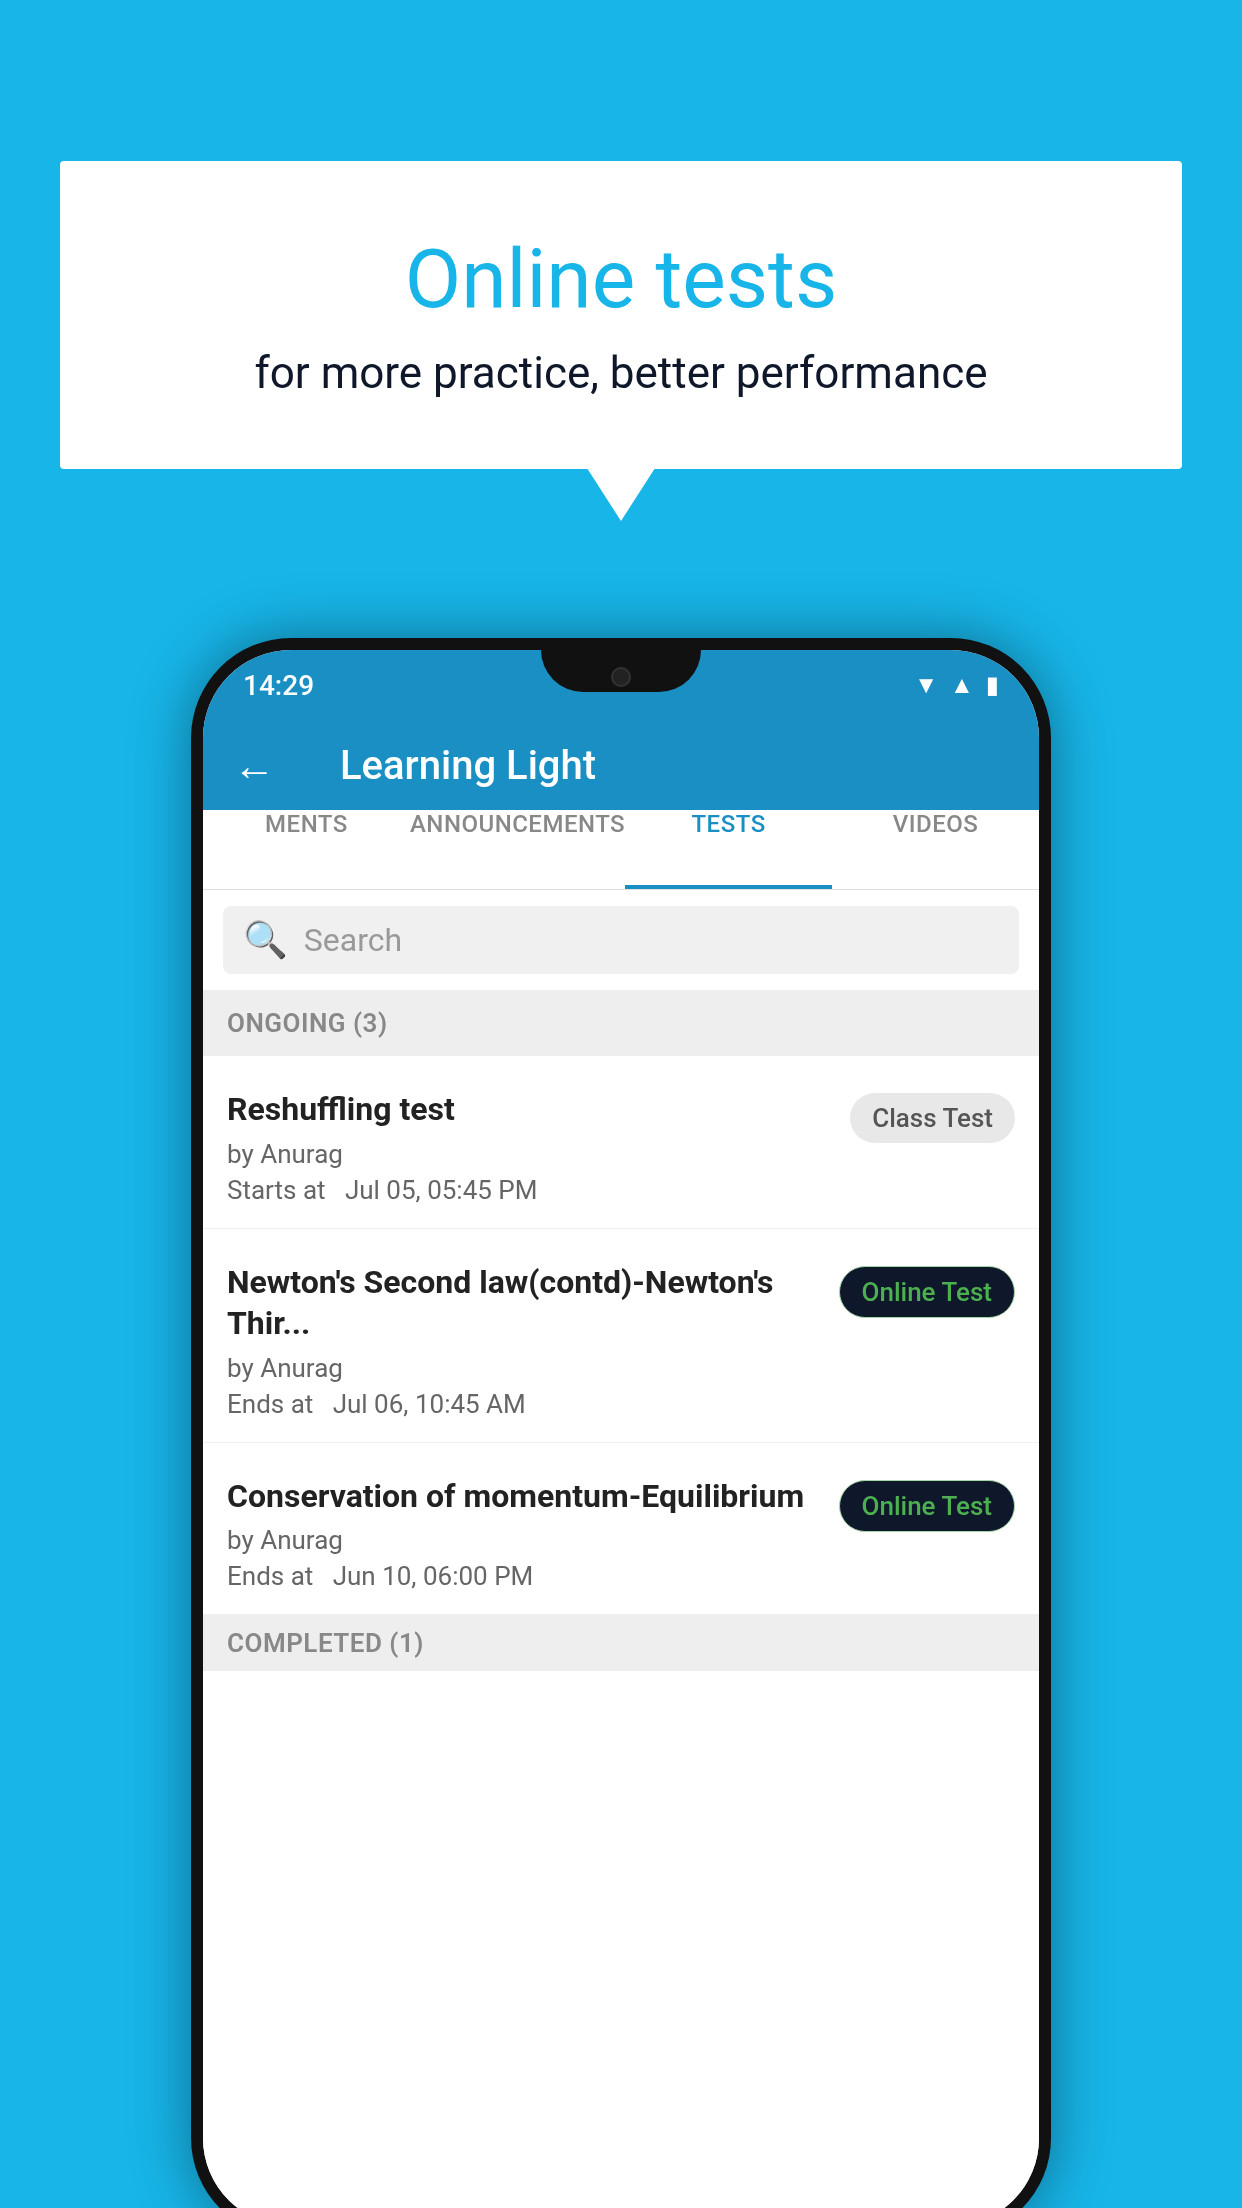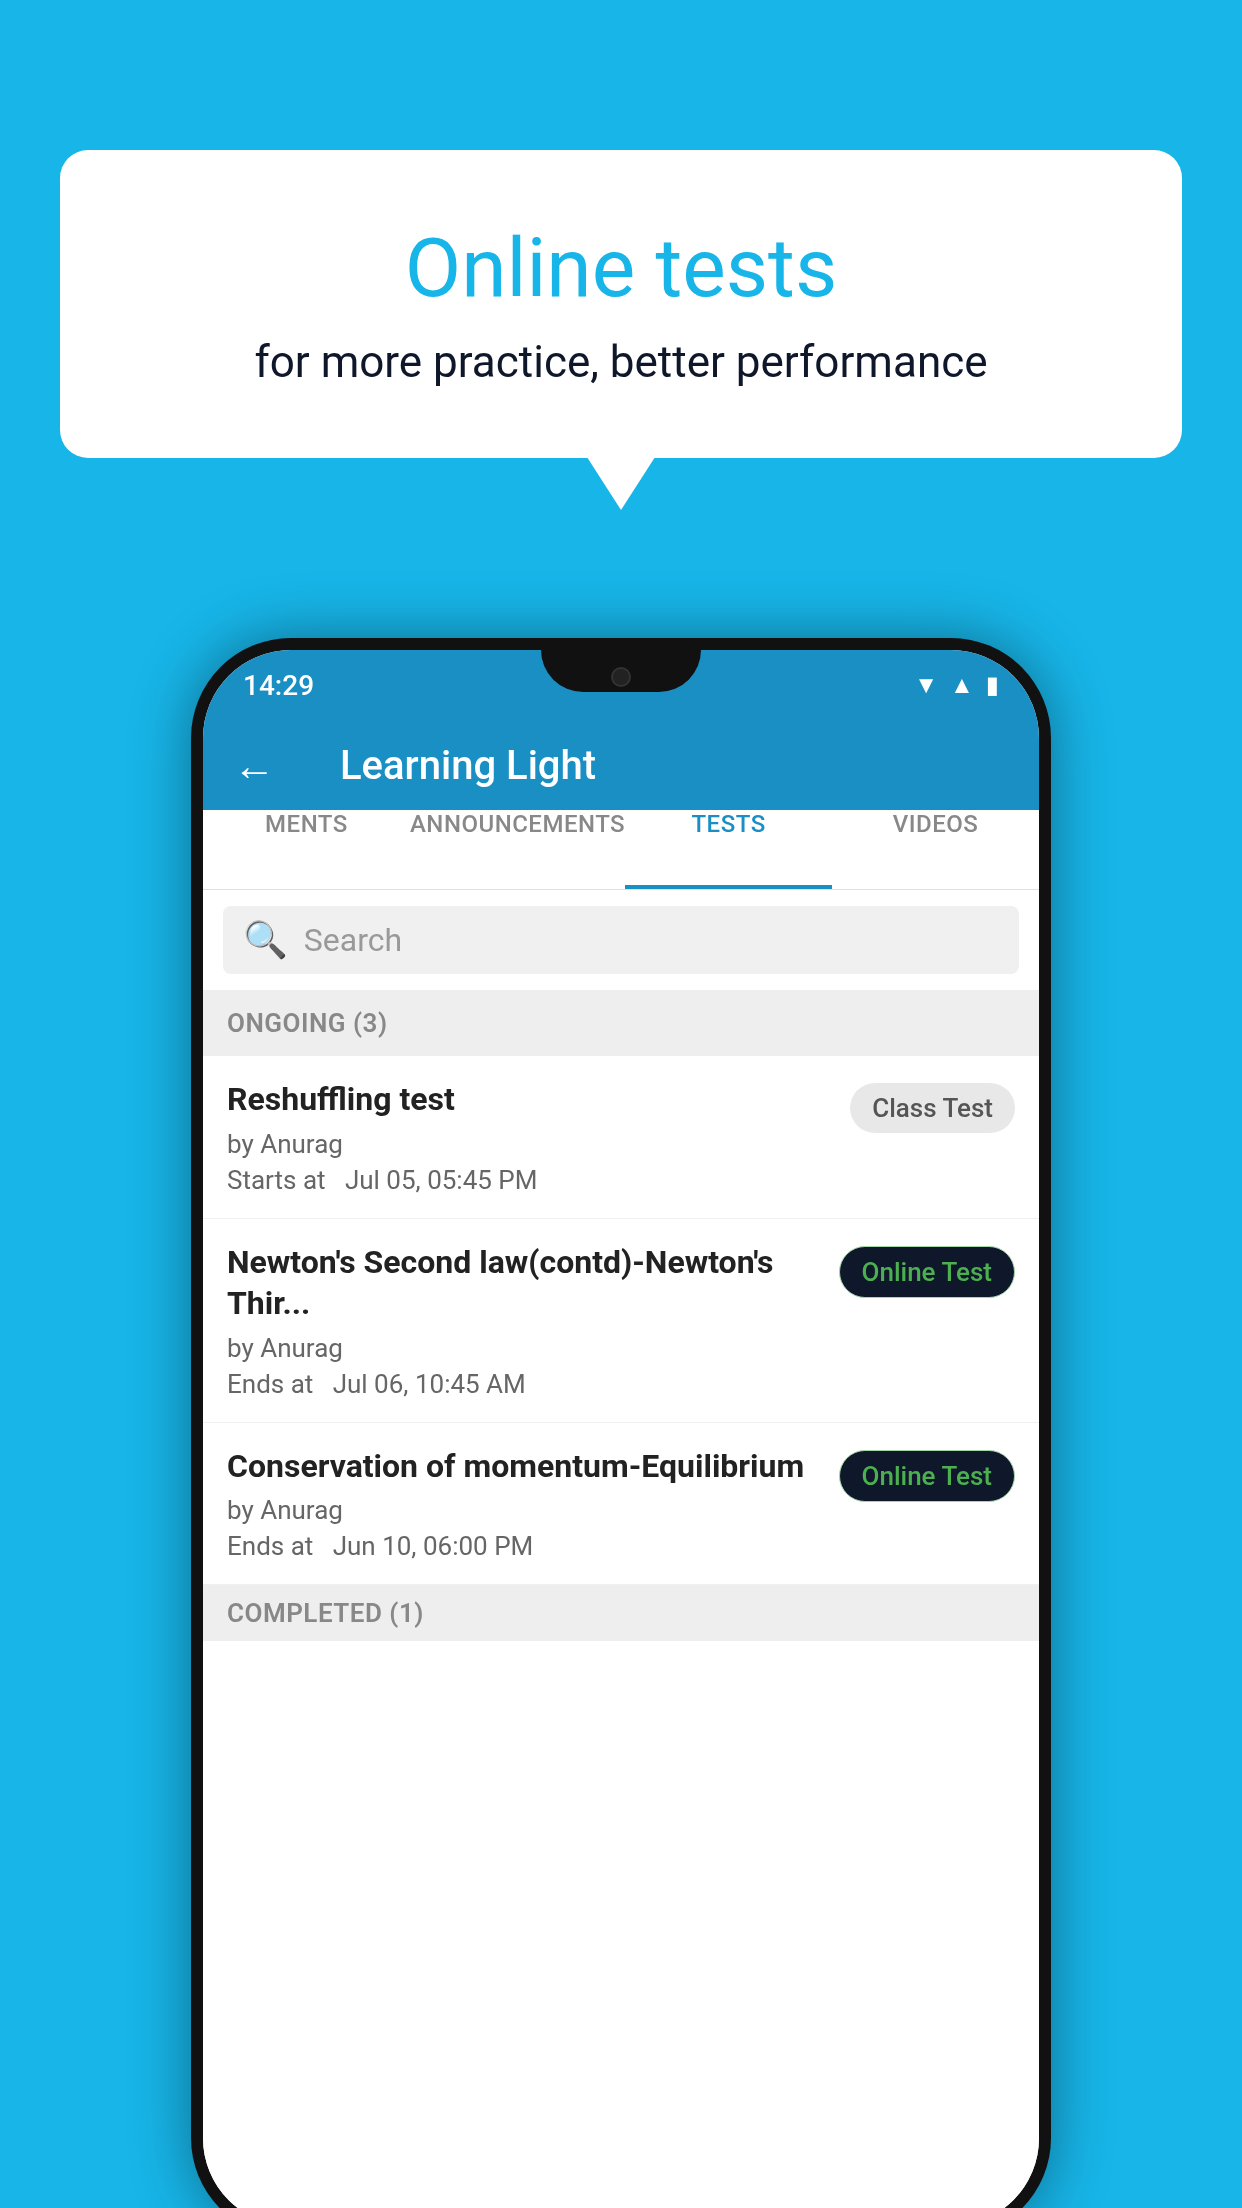--- a/index.html
+++ b/index.html
@@ -20,25 +20,26 @@
       top: 150px;
       left: 60px;
       right: 60px;
       display: flex;
       flex-direction: column;
       align-items: center;
     }
 
     .speech-bubble {
       background: white;
-      border-radius: 28px;
+      border-radius: 4px;
       padding: 70px 80px;
       width: 100%;
       text-align: center;
       position: relative;
+      margin-top: 11px;
     }
 
     .speech-bubble::after {
       content: '';
       position: absolute;
       bottom: -52px;
       left: 50%;
       transform: translateX(-50%);
       width: 0;
       height: 0;
@@ -247,20 +248,21 @@
       overflow-y: auto;
     }
 
     .test-item {
       padding: 23px 24px;
       border-bottom: 1px solid #f0f0f0;
       display: flex;
       align-items: flex-start;
       justify-content: flex-start;
       gap: 16px;
+      margin-top: 10px;
     }
 
     .test-info {
       flex: 1;
     }
 
     .test-name {
       font-size: 32px;
       font-weight: 700;
       color: #222;

